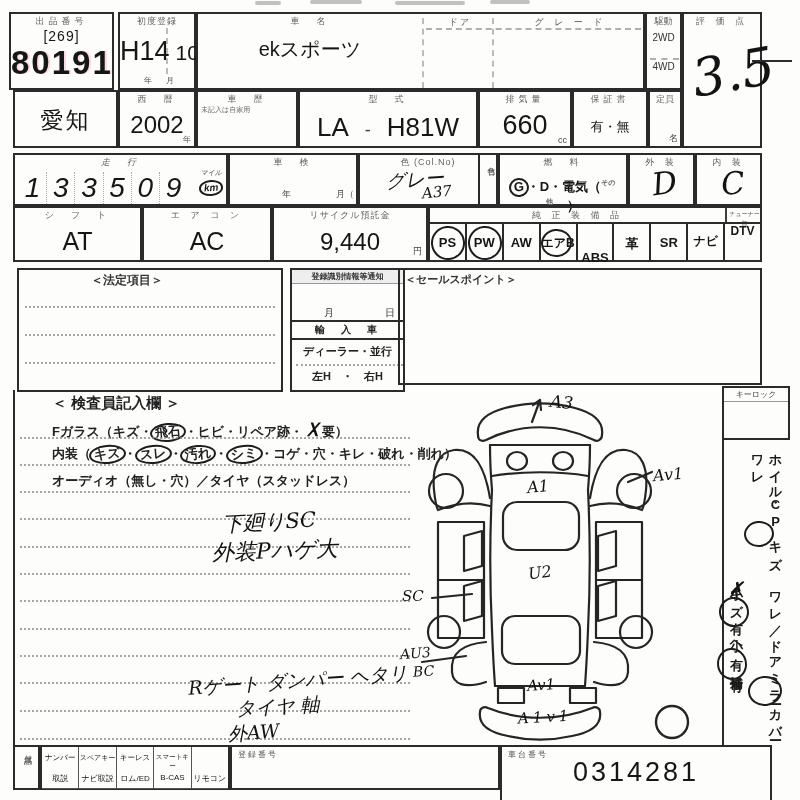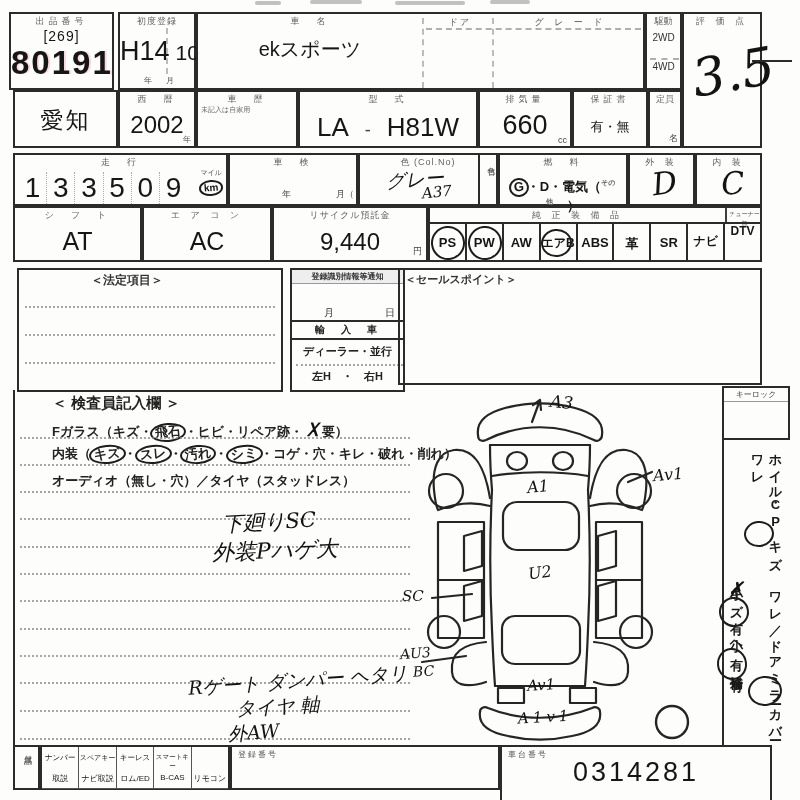--- a/index.html
+++ b/index.html
@@ -108,21 +108,21 @@
 <div class="c" style="left:572px;top:90px;width:76px;height:58px;">
   <span class="lbl">保証書</span>
   <span class="v" style="font-size:13px;margin-top:12px;">有・無</span>
 </div>
 
 <div class="c" style="left:648px;top:90px;width:34px;height:58px;">
   <span class="lbl t" style="letter-spacing:0;">定員</span>
   <span style="position:absolute;right:2px;bottom:1px;font-size:9px;color:#444;">名</span>
 </div>
 
-<div class="c" style="left:13px;top:153px;width:215px;height:53px;">
+<div class="c" style="left:13px;top:153px;width:215px;height:53px;font-style:italic;">
   <span class="lbl">走　行</span>
   <div style="display:flex;margin:3px 0 0 4px;width:168px;">
     <span class="v" style="flex:1;font-size:28px;border-right:1px dotted #aaa;">1</span>
     <span class="v" style="flex:1;font-size:28px;border-right:1px dotted #aaa;">3</span>
     <span class="v" style="flex:1;font-size:28px;border-right:1px dotted #aaa;">3</span>
     <span class="v" style="flex:1;font-size:28px;border-right:1px dotted #aaa;">5</span>
     <span class="v" style="flex:1;font-size:28px;border-right:1px dotted #aaa;">0</span>
     <span class="v" style="flex:1;font-size:28px;">9</span>
   </div>
   <div style="position:absolute;right:4px;top:14px;text-align:center;line-height:1.1;">
@@ -180,21 +180,21 @@
 </div>
 
 <div class="c" style="left:428px;top:206px;width:334px;height:56px;">
   <span class="lbl" style="position:absolute;left:0;top:0;width:295px;border-right:2px solid var(--line);height:14px;">純 正 装 備 品</span>
   <span style="position:absolute;left:297px;top:2px;width:35px;font-size:6px;color:#555;text-align:center;">チューナー無</span>
   <div style="position:absolute;left:0;top:14px;width:330px;height:38px;display:flex;border-top:2px solid var(--line);">
     <span class="v" style="flex:1;font-size:13px;font-weight:600;border-right:2px solid var(--line);padding-top:11px;">PS</span>
     <span class="v" style="flex:1;font-size:13px;font-weight:600;border-right:2px solid var(--line);padding-top:11px;">PW</span>
     <span class="v" style="flex:1;font-size:13px;font-weight:600;border-right:2px solid var(--line);padding-top:11px;">AW</span>
     <span class="v" style="flex:1;font-size:12px;font-weight:600;border-right:2px solid var(--line);padding-top:11px;">エアB</span>
-    <span class="v" style="flex:1;font-size:13px;font-weight:600;border-right:2px solid var(--line);padding-top:11px;">ABS</span>
+    <span class="v" style="flex:1;font-size:13px;font-weight:600;border-right:2px solid var(--line);padding-top:26px;">ABS</span>
     <span class="v" style="flex:1;font-size:13px;font-weight:600;border-right:2px solid var(--line);padding-top:11px;">革</span>
     <span class="v" style="flex:1;font-size:13px;font-weight:600;border-right:2px solid var(--line);padding-top:11px;">SR</span>
     <span class="v" style="flex:1;font-size:12px;font-weight:700;border-right:2px solid var(--line);padding-top:9px;">ナビ</span>
     <span class="v" style="flex:1;font-size:12px;font-weight:700;">DTV</span>
   </div>
 </div>
 
 <div class="circ" style="left:431px;top:226px;width:30px;height:30px;"></div>
 <div class="circ" style="left:468px;top:226px;width:30px;height:30px;"></div>
 <div class="circ" style="left:541px;top:229px;width:27px;height:24px;"></div>

